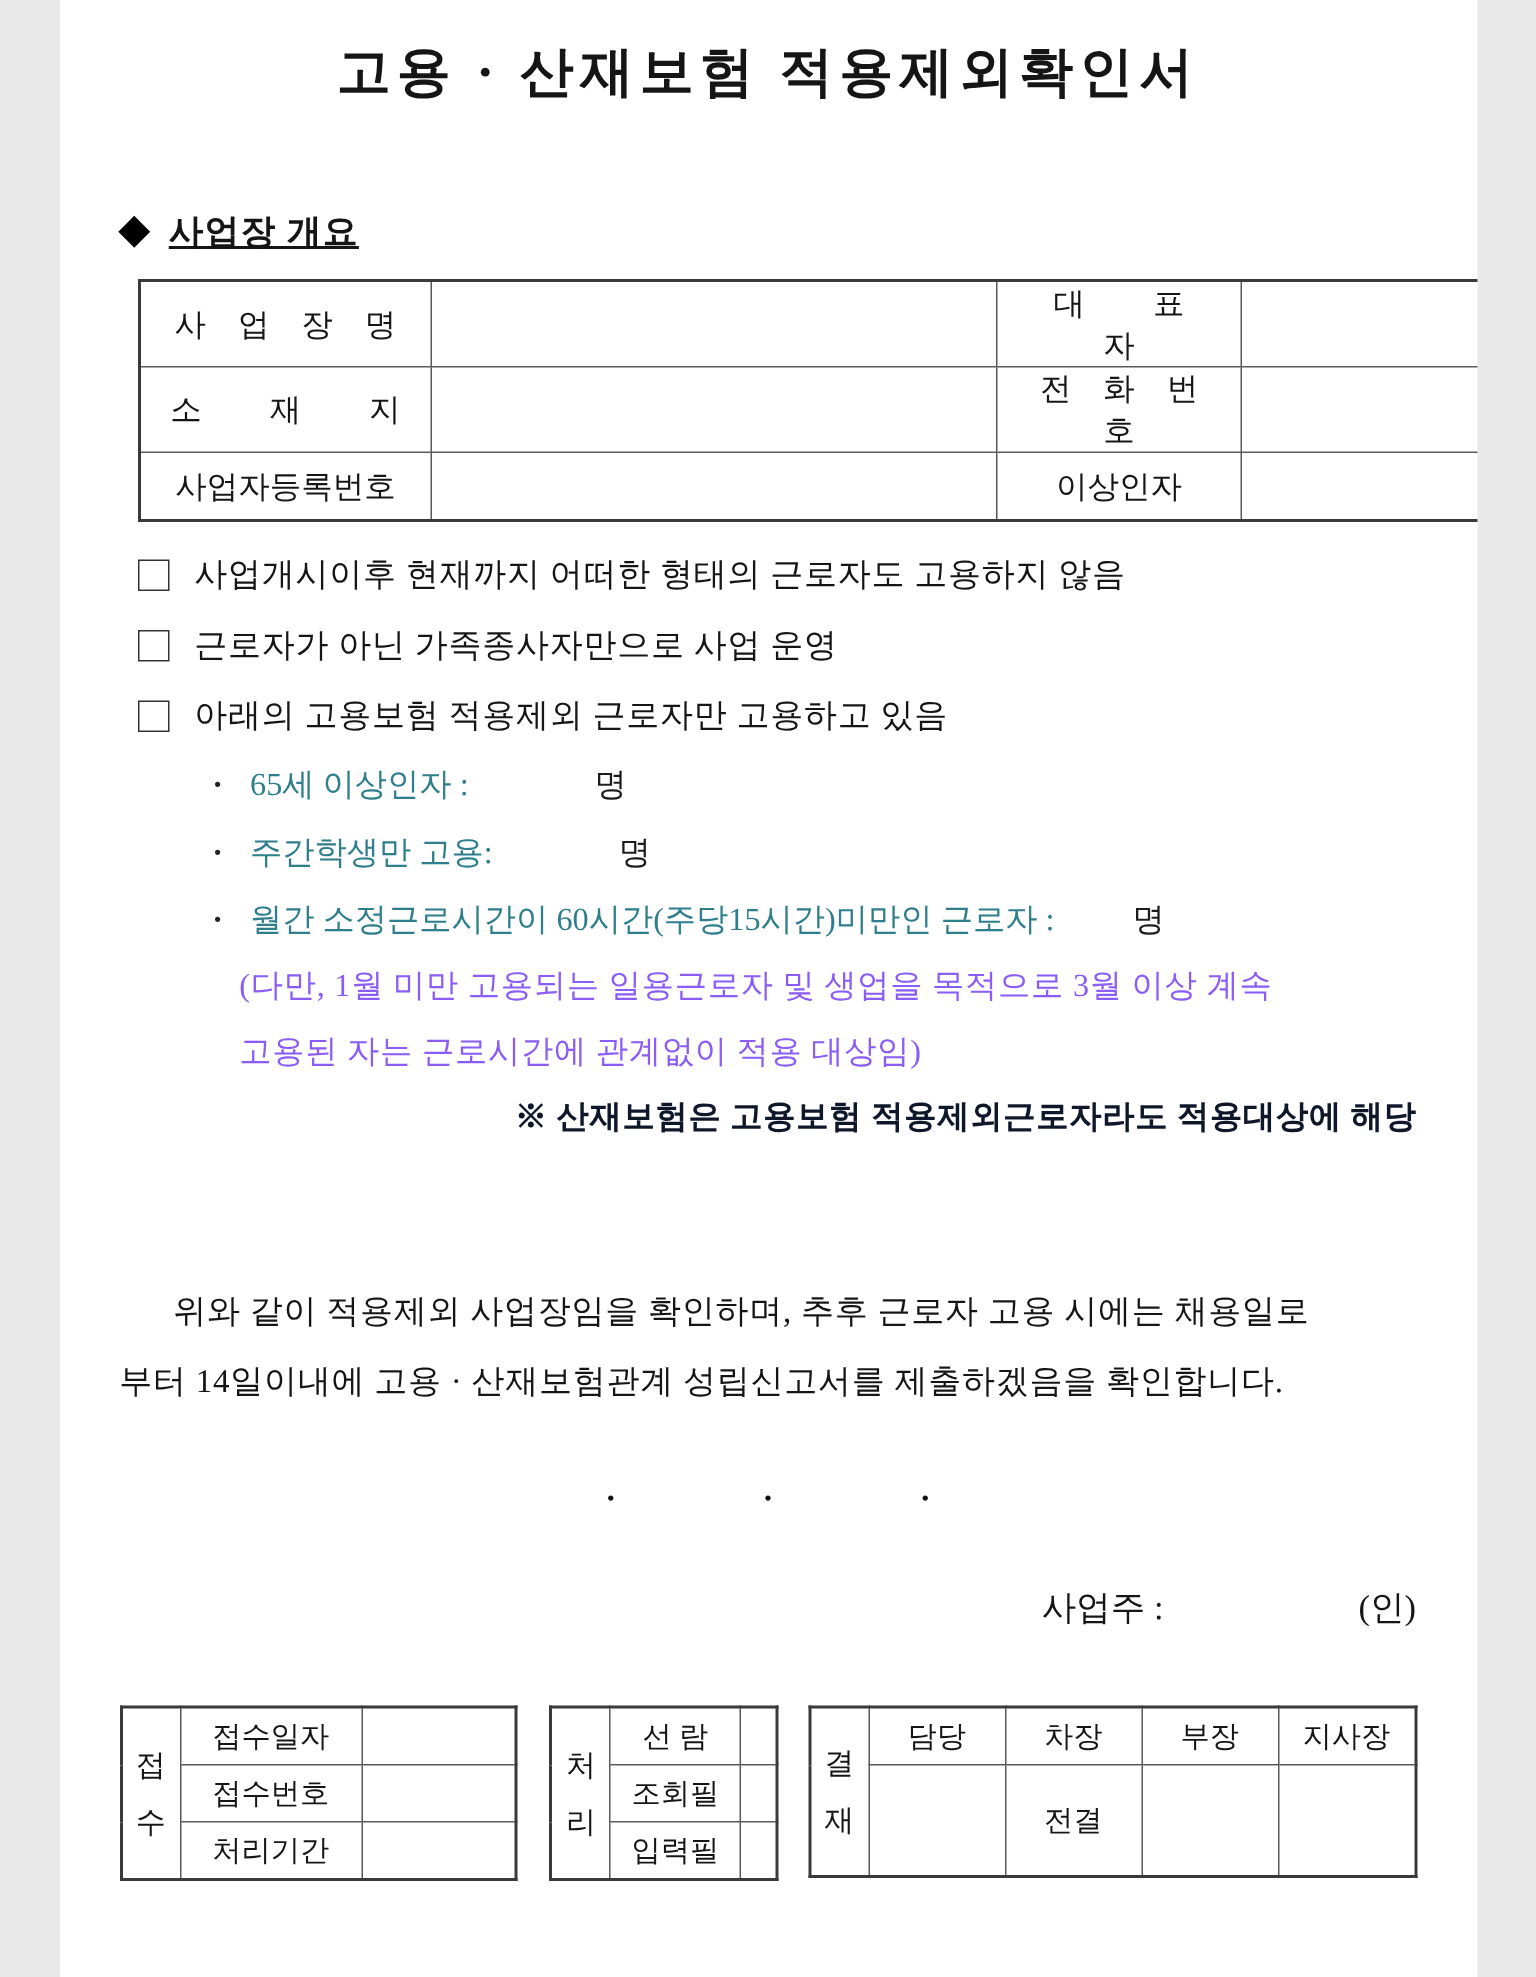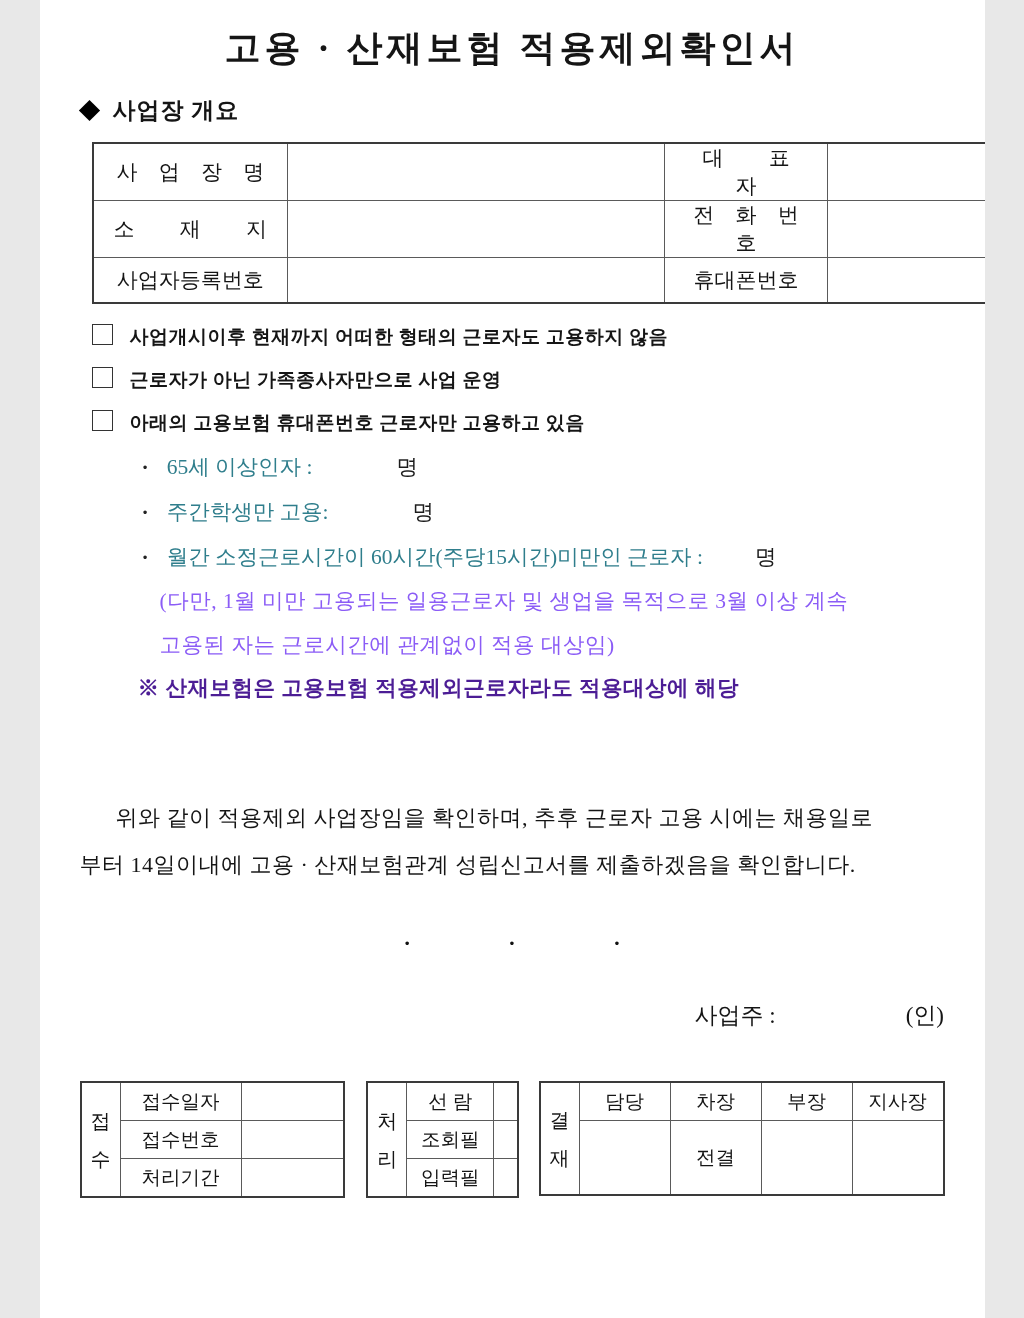--- a/index.html
+++ b/index.html
@@ -18,30 +18,30 @@
     width:21px; height:21px; border:2.5px solid #000; margin-left:10px;
     font-size:18px; font-weight:bold; font-family:"DejaVu Sans",sans-serif; }
 
   table { border-collapse:collapse; table-layout:fixed; }
   .overview-table { width:945px; margin-top:16px; border:2px solid #3a3a3a;margin-left:12px; }
   .overview-table td { border:1px solid #5a5a5a; height:44px; font-size:21px; padding:0 10px; overflow:hidden; }
   .ov-label { text-align:center; }
   .spread  { word-spacing:16px; }
   .spread2 { word-spacing:40px; }
 
-  .checkbox-row { display:flex; align-items:flex-start; font-size:19px; margin:17px 0 0 12px; letter-spacing:0.5px;font-weight:bold; }
+  .checkbox-row { display:flex; align-items:center; font-size:22px; margin:17px 0 0 12px; letter-spacing:0.5px; }
   .checkbox { width:19px; height:19px; border:1.5px solid #333; margin-right:17px; flex:0 0 auto; }
 
   .sub-row { display:flex; align-items:baseline; font-size:21.5px; margin:16px 0 0 62px; color:#2F7E8C; }
   .bullet-dot { color:#222; margin-right:18px; font-weight:bold; }
   .unit { color:#1c1c1c; margin-left:84px; }
   .unit-near { margin-left:52px; }
 
   .note-line { margin:15px 0 0 80px; font-size:21.5px; color:#8b5cf6; letter-spacing:0.5px; }
-  .warning  { margin:14px 0 0 58px; font-size:21.5px; color:#4c1d95; font-weight:bold; letter-spacing:0.5px; }
+  .warning  { margin:14px 0 0 58px; font-size:21.5px; color:#0f172a; font-weight:bold; letter-spacing:0.5px;text-align:right; }
 
   .confirm { margin-top:92px; font-size:22px; letter-spacing:0.5px; }
   .confirm .ln { line-height:47px; }
   .indent { text-indent:36px; }
 
   .date-row { margin-top:42px; text-align:center; font-size:22px; color:#111; }
   .date-dot { display:inline-block; margin:0 46px; font-weight:bold; }
 
   .sign-row { margin-top:44px; padding-left:615px; font-size:23px; display:flex; align-items:baseline; }
   .seal { margin-left:130px; }
@@ -58,21 +58,21 @@
   .t-approval td.hd { width:82px; }
   .t-approval td.body { height:73px; }
 </style>
 </head>
 <body>
 
 <div class="page">
 
   <div class="doc-title">고용 · 산재보험 적용제외확인서</div>
 
-  <div class="section-heading" style="margin-top:22px;">
+  <div class="section-heading" style="margin-top:66px;text-decoration:underline;">
     <span class="diamond"></span>
     <span>사업장 개요</span>
   </div>
 
   <table class="overview-table">
     <colgroup>
         <col style="width:195px">
         <col style="width:377px">
         <col style="width:163px">
         <col style="width:210px">
@@ -86,40 +86,40 @@
     </tr>
     <tr>
       <td class="ov-label spread2">소 재 지</td>
       <td></td>
       <td class="ov-label spread">전 화 번 호</td>
       <td></td>
     </tr>
     <tr>
       <td class="ov-label">사업자등록번호</td>
       <td></td>
-      <td class="ov-label">휴대폰번호</td>
+      <td class="ov-label">이상인자</td>
       <td></td>
     </tr>
   </tbody>
     </table>
 
 
   <div class="checkbox-row" style="margin-top:20px;">
     <span class="checkbox"></span>
     <span>사업개시이후 현재까지 어떠한 형태의 근로자도 고용하지 않음</span>
   </div>
 
   <div class="checkbox-row">
     <span class="checkbox"></span>
     <span>근로자가 아닌 가족종사자만으로 사업 운영</span>
   </div>
 
   <div class="checkbox-row">
     <span class="checkbox"></span>
-    <span>아래의 고용보험 휴대폰번호 근로자만 고용하고 있음</span>
+    <span>아래의 고용보험 적용제외 근로자만 고용하고 있음</span>
   </div>
 
   <div class="sub-row">
     <span class="bullet-dot">·</span>
     <span>65세 이상인자 :</span>
     <span class="unit">명</span>
   </div>
 
   <div class="sub-row">
     <span class="bullet-dot">·</span>

